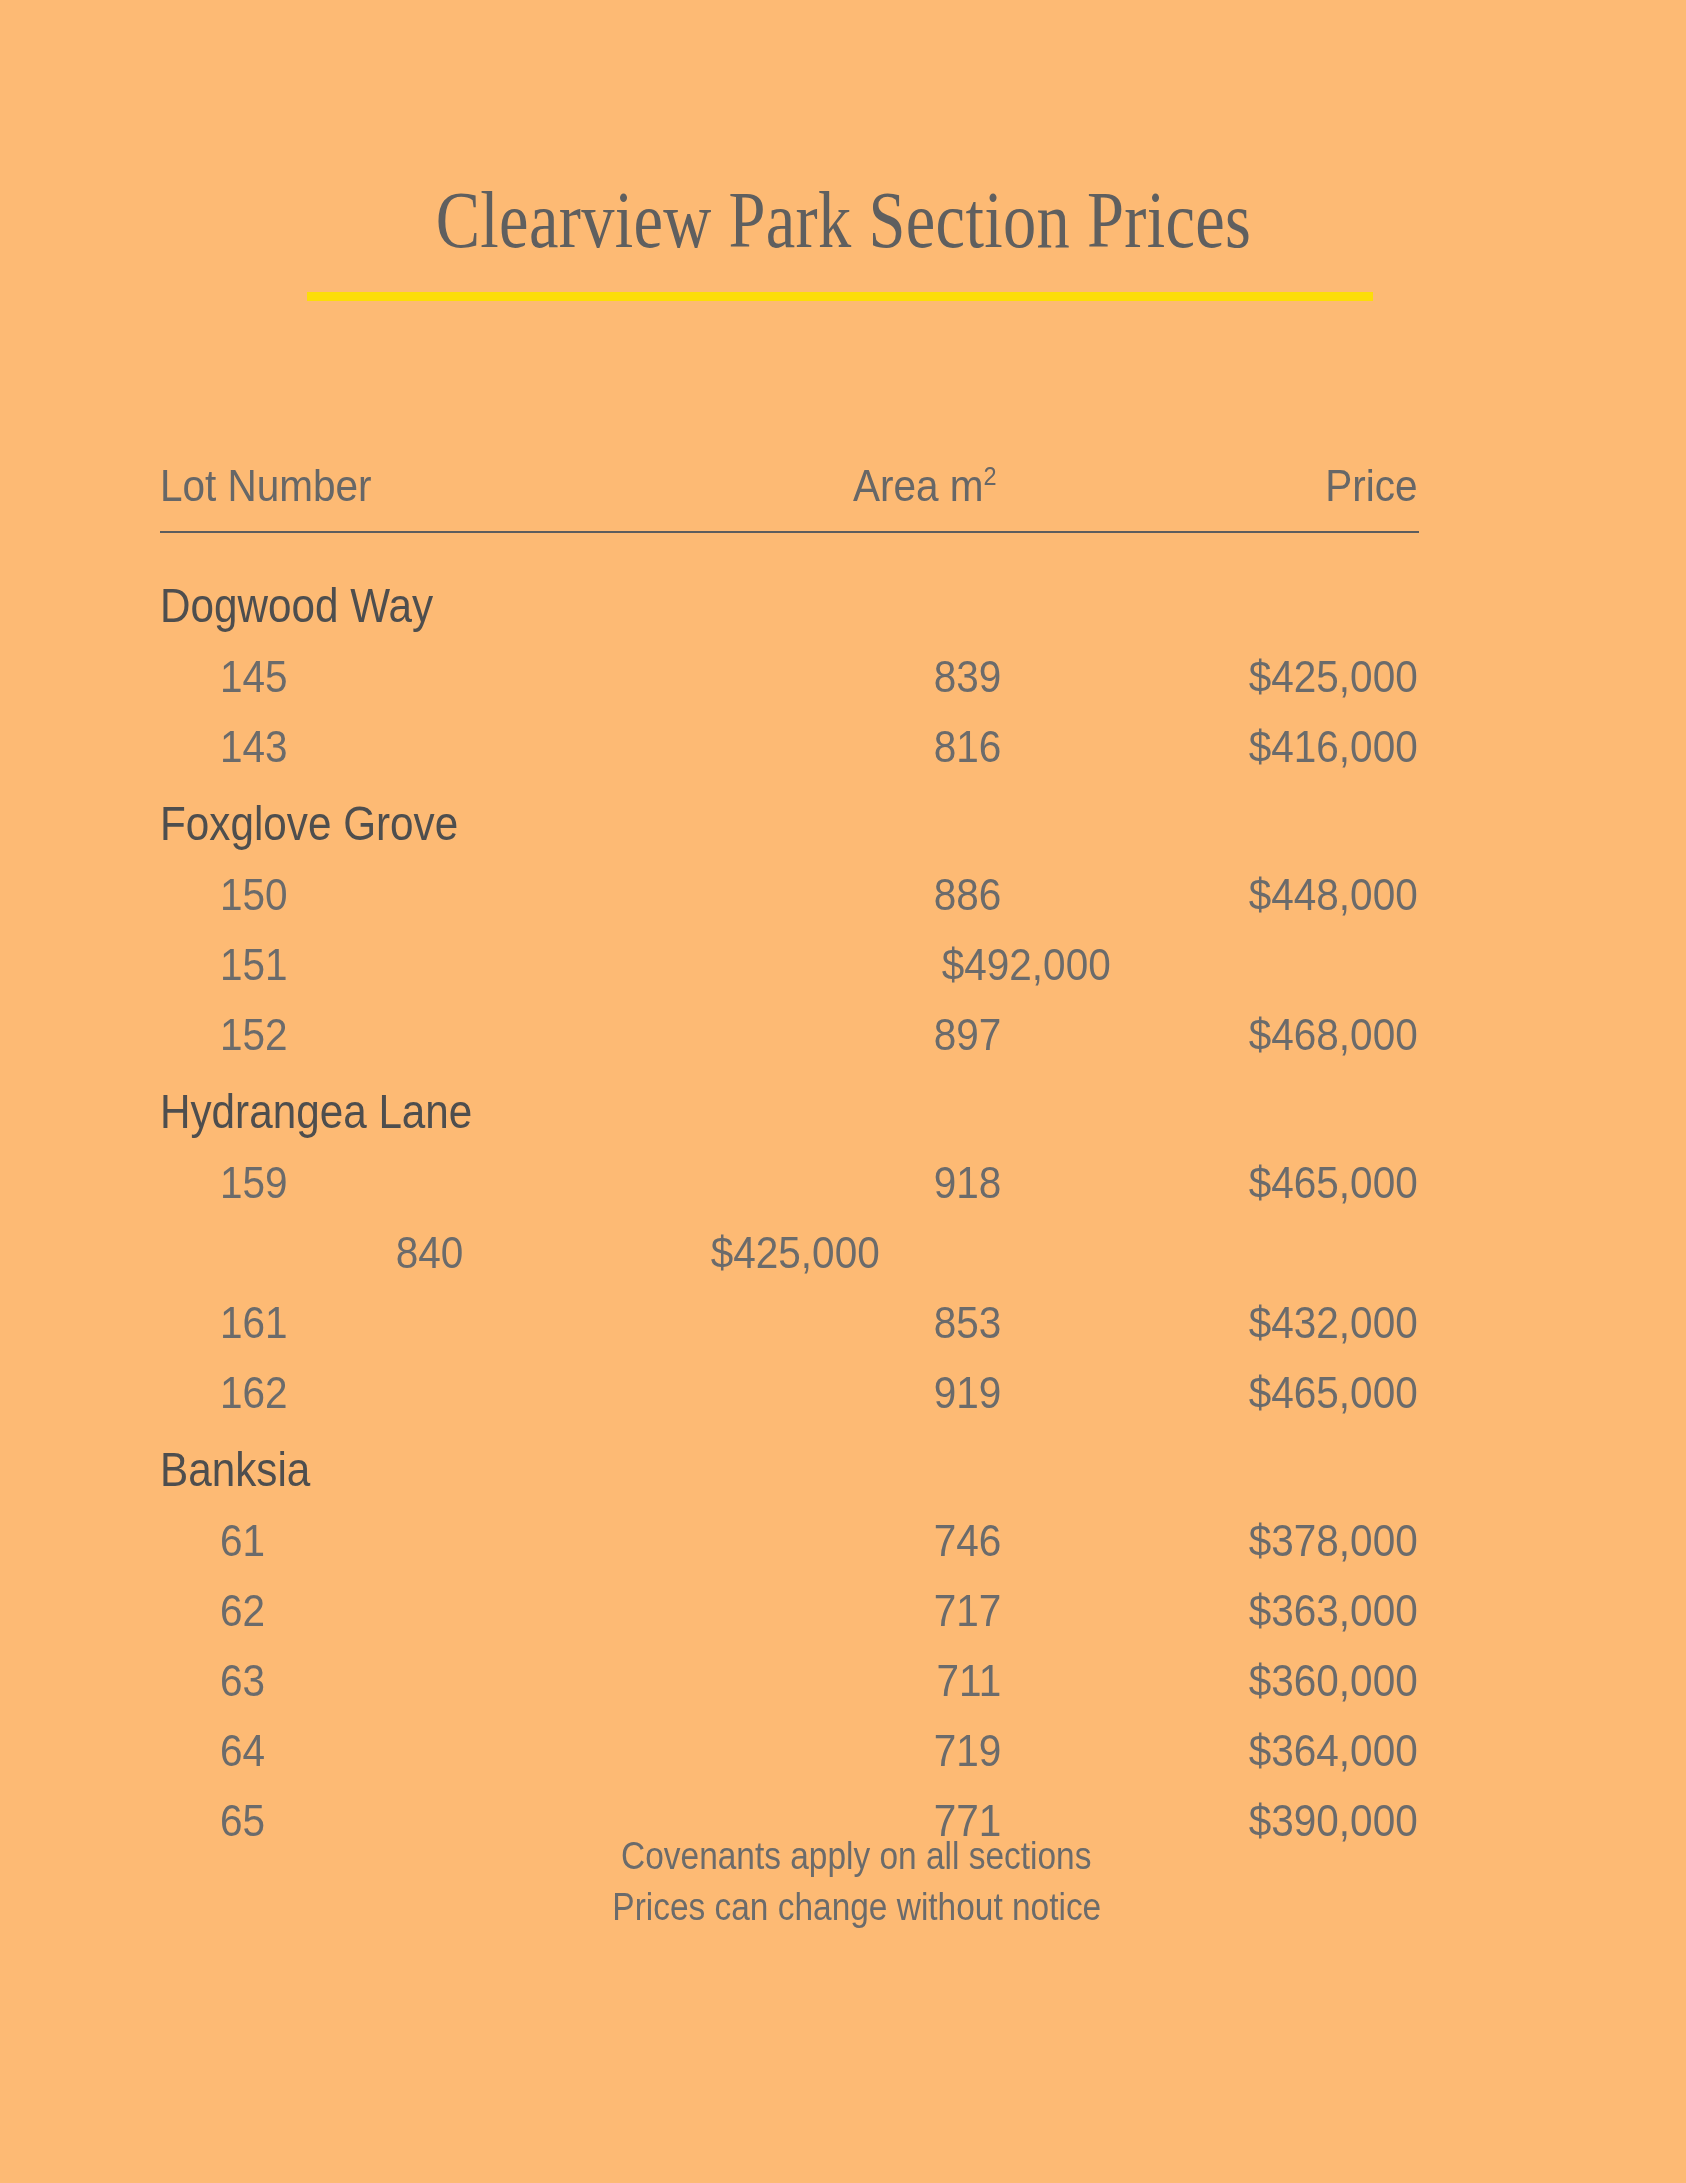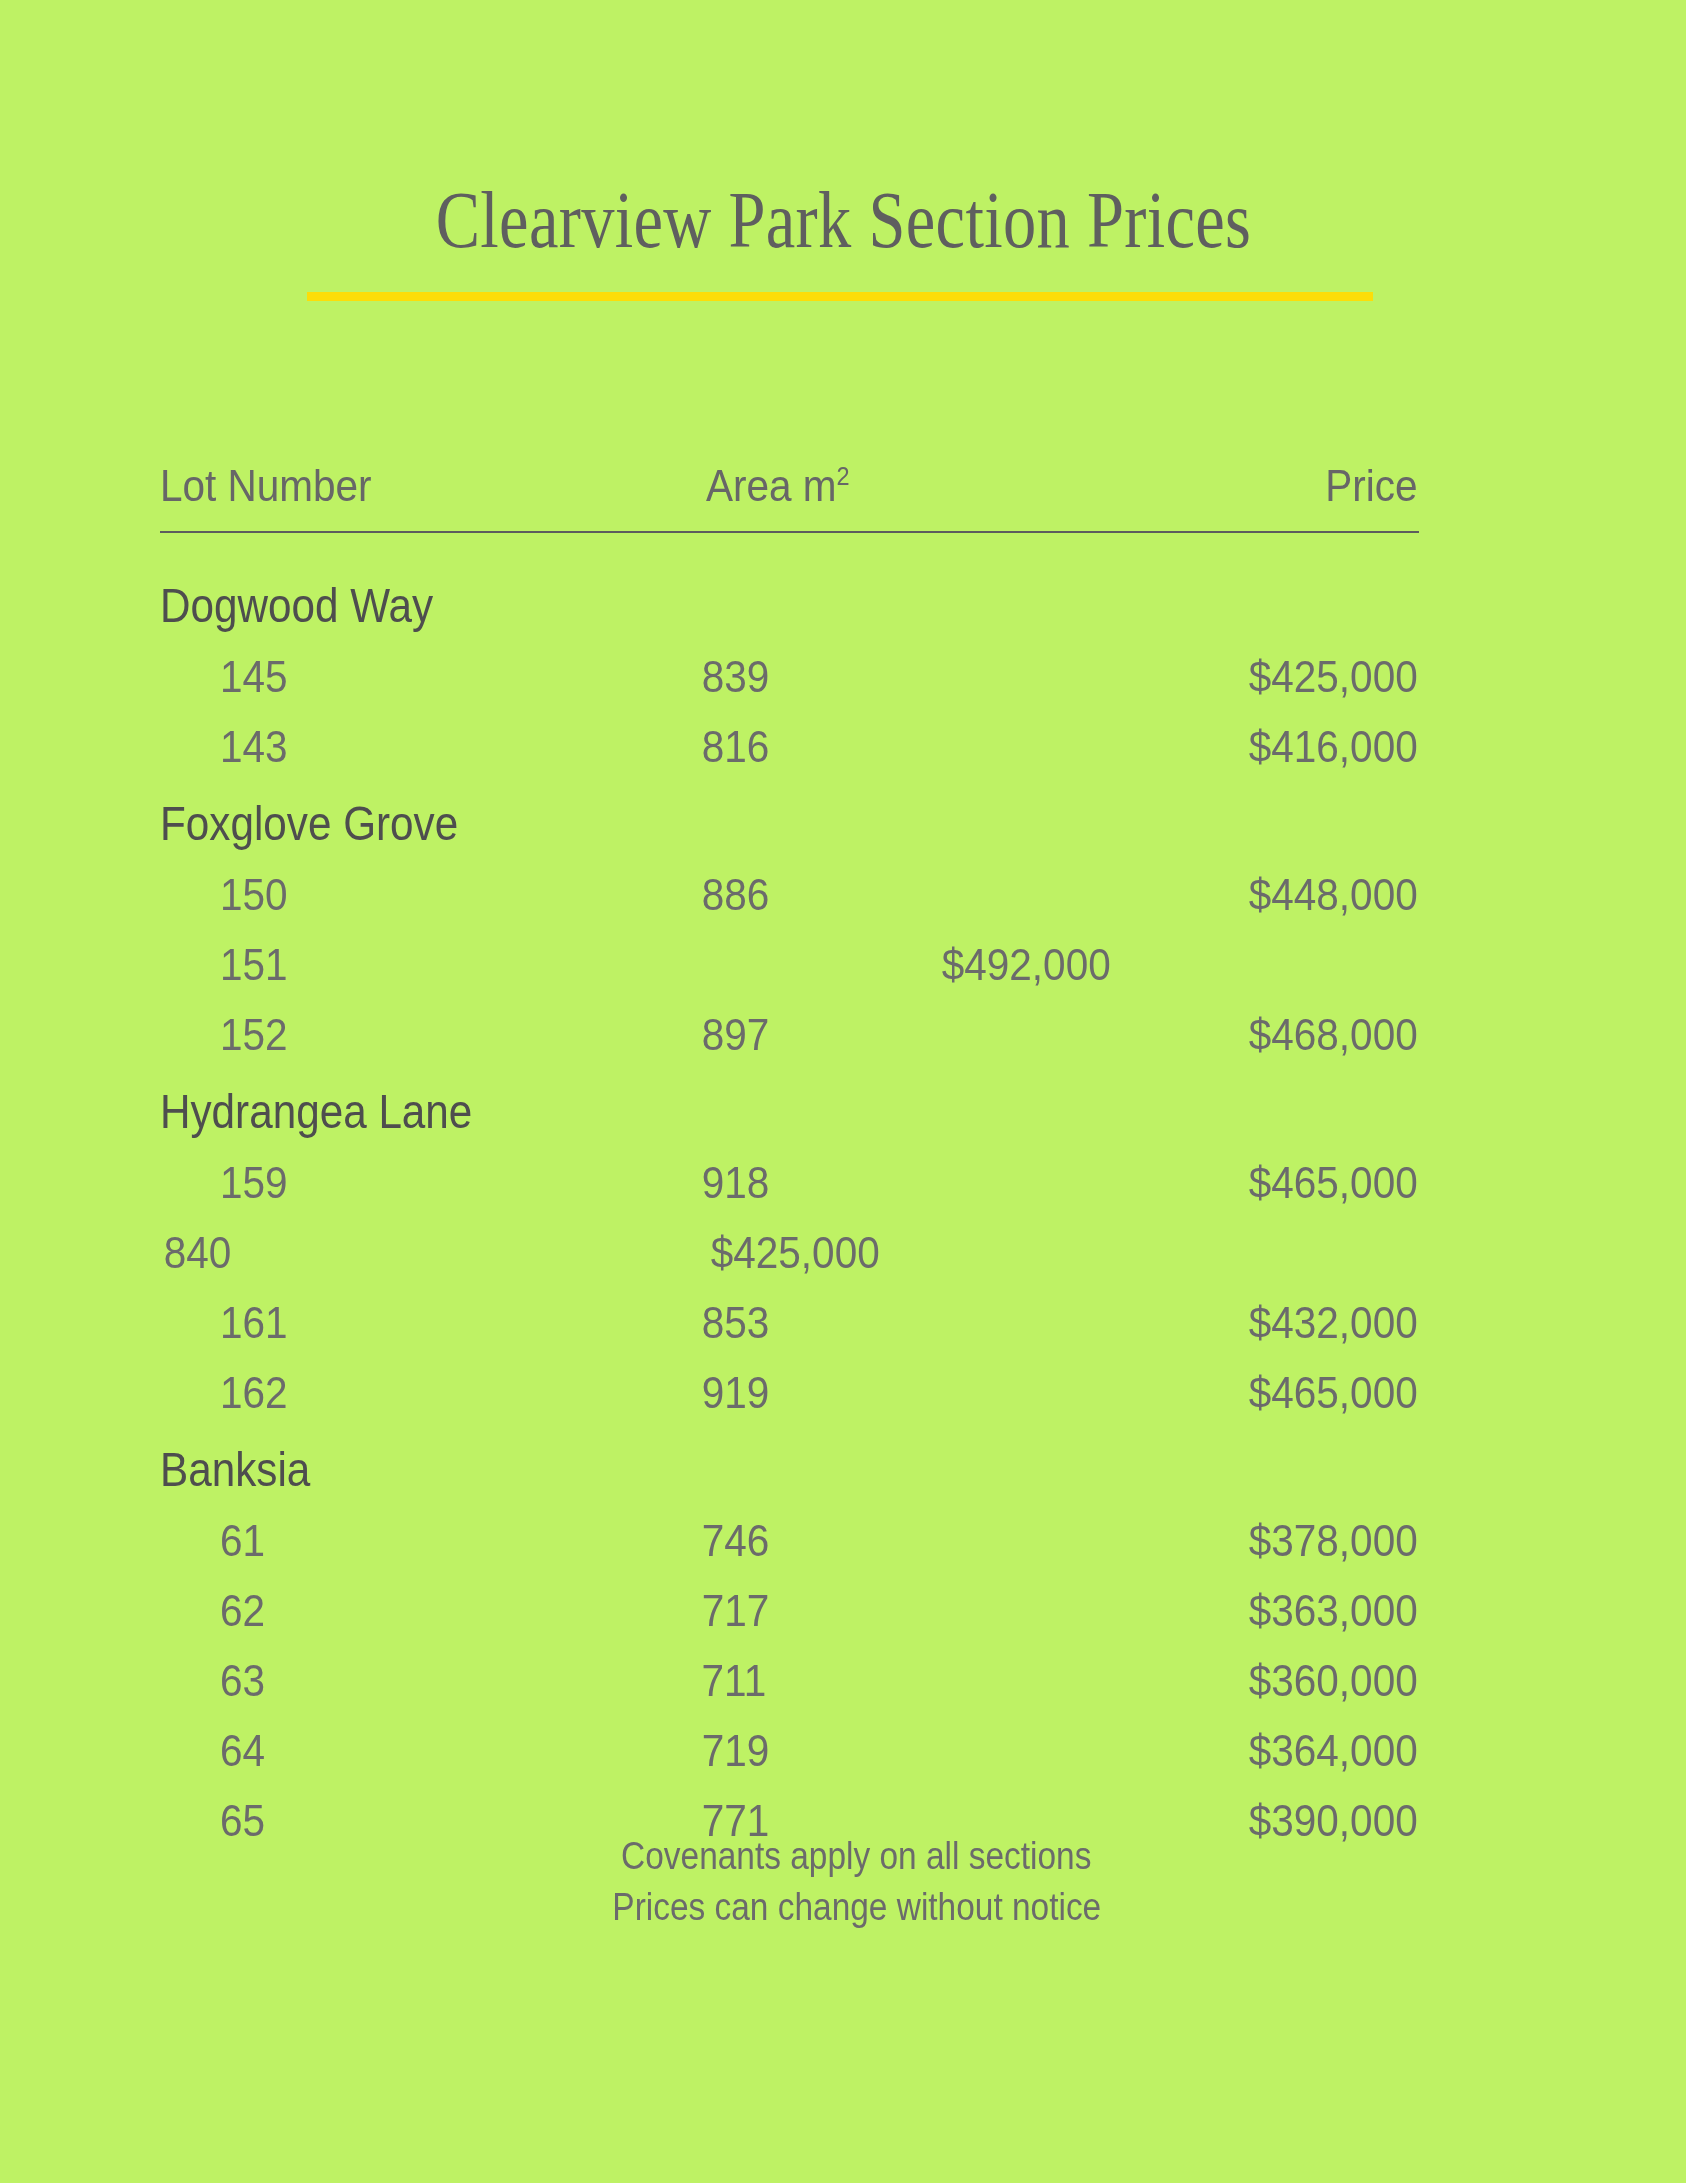--- a/index.html
+++ b/index.html
@@ -13,21 +13,21 @@
     font-family: "Liberation Sans", sans-serif;
     color: #5a5a5a;
     -webkit-font-smoothing: antialiased;
   }
 
   .page {
     position: relative;
     width: 1687px;
     height: 2183px;
     overflow: hidden;
-    background: #bef264;
+    background: #fdba74;
   }
 
   
   .title-block {
     position: absolute;
     left: 0;
     top: 178px;
     width: 1687px;
     text-align: center;
   }
@@ -67,21 +67,21 @@
   }
 
   .col-lot {
     width: 538px;
     flex: 0 0 538px;
     text-align: left;
   }
   .col-area {
     width: 307px;
     flex: 0 0 307px;
-    text-align: left;
+    text-align: right;
     text-decoration: underline;
   }
   .col-price {
     width: 413px;
     flex: 0 0 413px;
     text-align: right;
   }
 
   
   .head-row {

